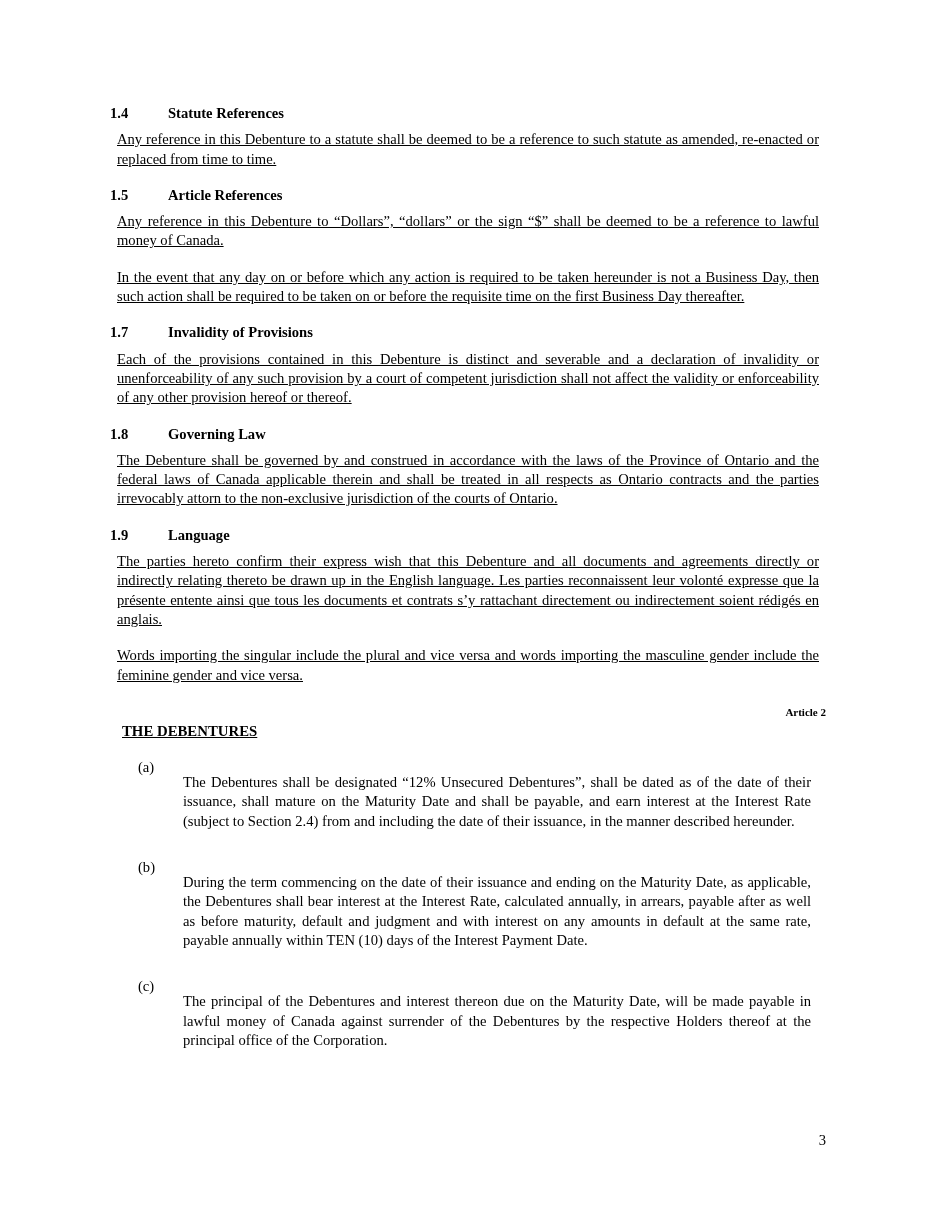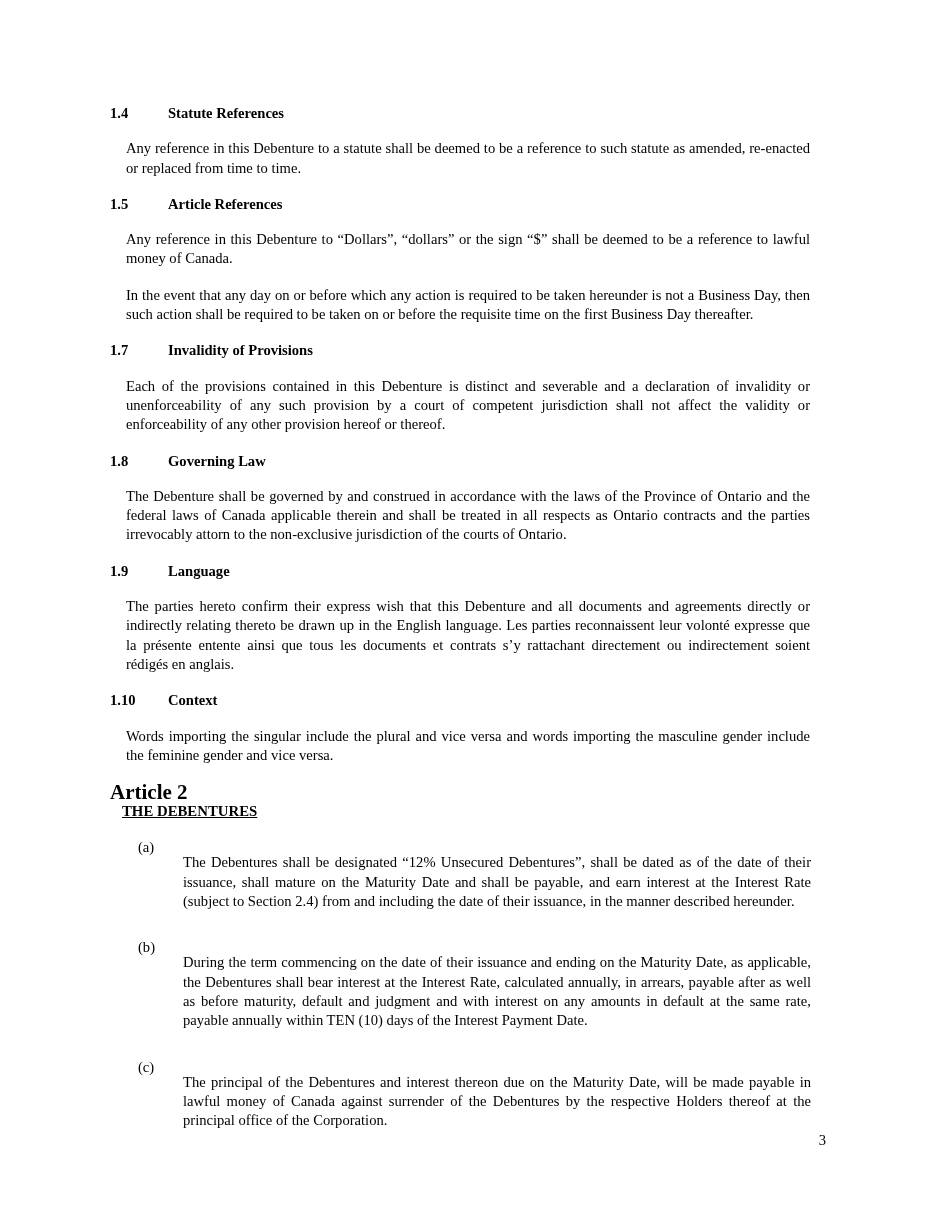--- a/index.html
+++ b/index.html
@@ -16,23 +16,23 @@
     position: absolute;
     left: 110px;
     top: 104px;
     width: 716px;
     font-size: 14.6px;
     line-height: 19.3px;
   }
   .section { margin-bottom: 17px; }
   .sec-heading { font-weight: bold; }
   .sec-num { display: inline-block; width: 58px; }
-  .sec-body { margin: 16px; text-align: justify; }
+  .sec-body { margin: 7px; text-align: justify; text-decoration: underline; }
   .article-block { margin-top: 14px; margin-bottom: 17px; }
-  .article-label { font-weight: bold; font-size: 21px; line-height: 20px; }
+  .article-label { font-weight: bold; font-size: 11px; line-height: 20px; text-align: right; }
   .article-title { font-weight: bold; text-decoration: underline; font-size: 14.8px; margin-left: 12px; }
   .sub-list { margin-top: 12px; }
   .list-item { display: flex; margin: 0 0 12px 28px; }
   .list-item:last-child { margin-bottom: 0; }
   .item-label { flex: 0 0 30px; }
   .item-text { flex: 1; text-align: justify; margin: 15px; }
   .page-number {
     position: absolute;
     left: 110px;
     top: 1132px;
@@ -79,23 +79,20 @@
   </div>
 
   <div class="section">
     <div class="sec-heading">
       <span class="sec-num">1.9</span><span class="sec-title">Language</span>
     </div>
     <p class="sec-body">The parties hereto confirm their express wish that this Debenture and all documents and agreements directly or indirectly relating thereto be drawn up in the English language.  Les parties reconnaissent leur volonté expresse que la présente entente ainsi que tous les documents et contrats s’y rattachant directement ou indirectement soient rédigés en anglais.</p>
   </div>
 
   <div class="section">
-    <div class="sec-heading">
-      <span class="sec-num">1.10</span><span class="sec-title">Context</span>
-    </div>
     <p class="sec-body">Words importing the singular include the plural and vice versa and words importing the masculine gender include the feminine gender and vice versa.</p>
   </div>
 
   <div class="article-block">
     <div class="article-label">Article 2</div>
     <div><span class="article-title">THE DEBENTURES</span></div>
   </div>
 
   <div class="section">
     <div class="sub-list">

